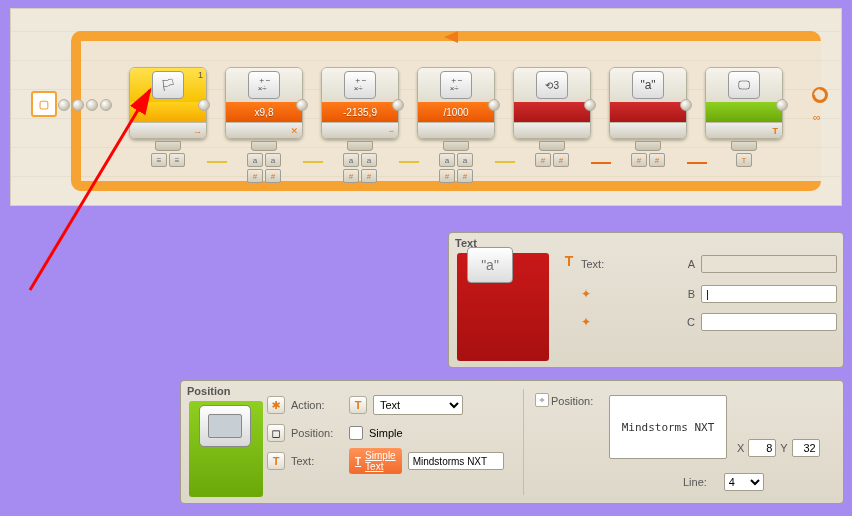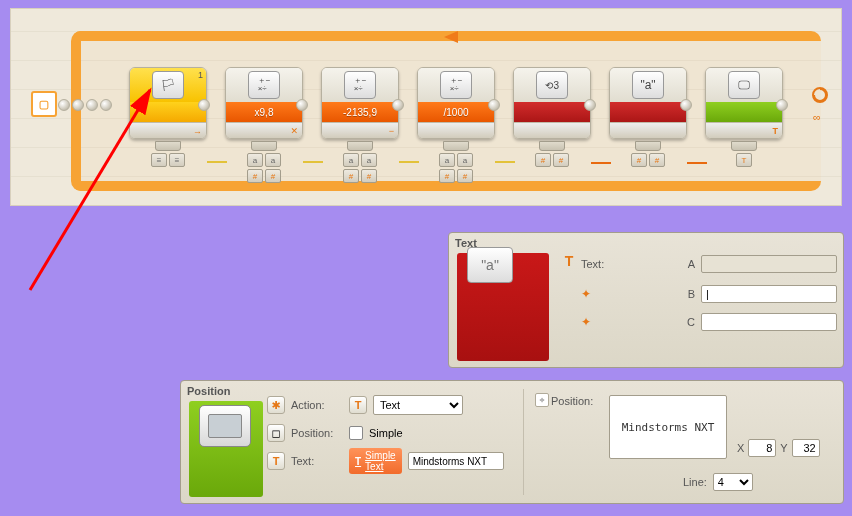--- a/index.html
+++ b/index.html
@@ -175,21 +175,21 @@
   .posbox{
     position:absolute; left:428px; top:14px; width:118px; height:64px;
     background:#fff;border:1px solid #a39d8c;border-radius:2px;
     display:flex;align-items:center;justify-content:center;font-family:Consolas,monospace;font-size:11px;color:#333;
   }
   .poslabel{position:absolute;left:370px;top:14px;color:#555;}
   .poslico{position:absolute;left:354px;top:12px;width:14px;height:14px;border:1px solid #b0aa99;border-radius:2px;background:#fff;display:flex;align-items:center;justify-content:center;font-size:9px;color:#777;}
   .xy{position:absolute;left:556px;top:58px;display:flex;align-items:center;gap:4px;font-size:11px;color:#555;}
   .numin{width:28px;height:18px;border:1px solid #a39d8c;border-radius:2px;background:#fff;text-align:right;padding:0 3px;font-size:11px;}
   .smallsel{width:40px;height:18px;border:1px solid #a39d8c;border-radius:2px;background:#fff;font-size:11px;}
-  .linerow{position:absolute;left:502px;top:92px;display:flex;align-items:center;gap:6px;font-size:11px;color:#555;}
+  .linerow{position:absolute;left:502px;top:92px;display:flex;align-items:center;gap:17px;font-size:11px;color:#555;}
 </style>
 </head>
 <body>
 
 <div class="diagram-wrap">
   <div class="loop-band">
     <div class="loop-arrow-top"></div>
   </div>
   <div class="start-cap">▢</div>
 

